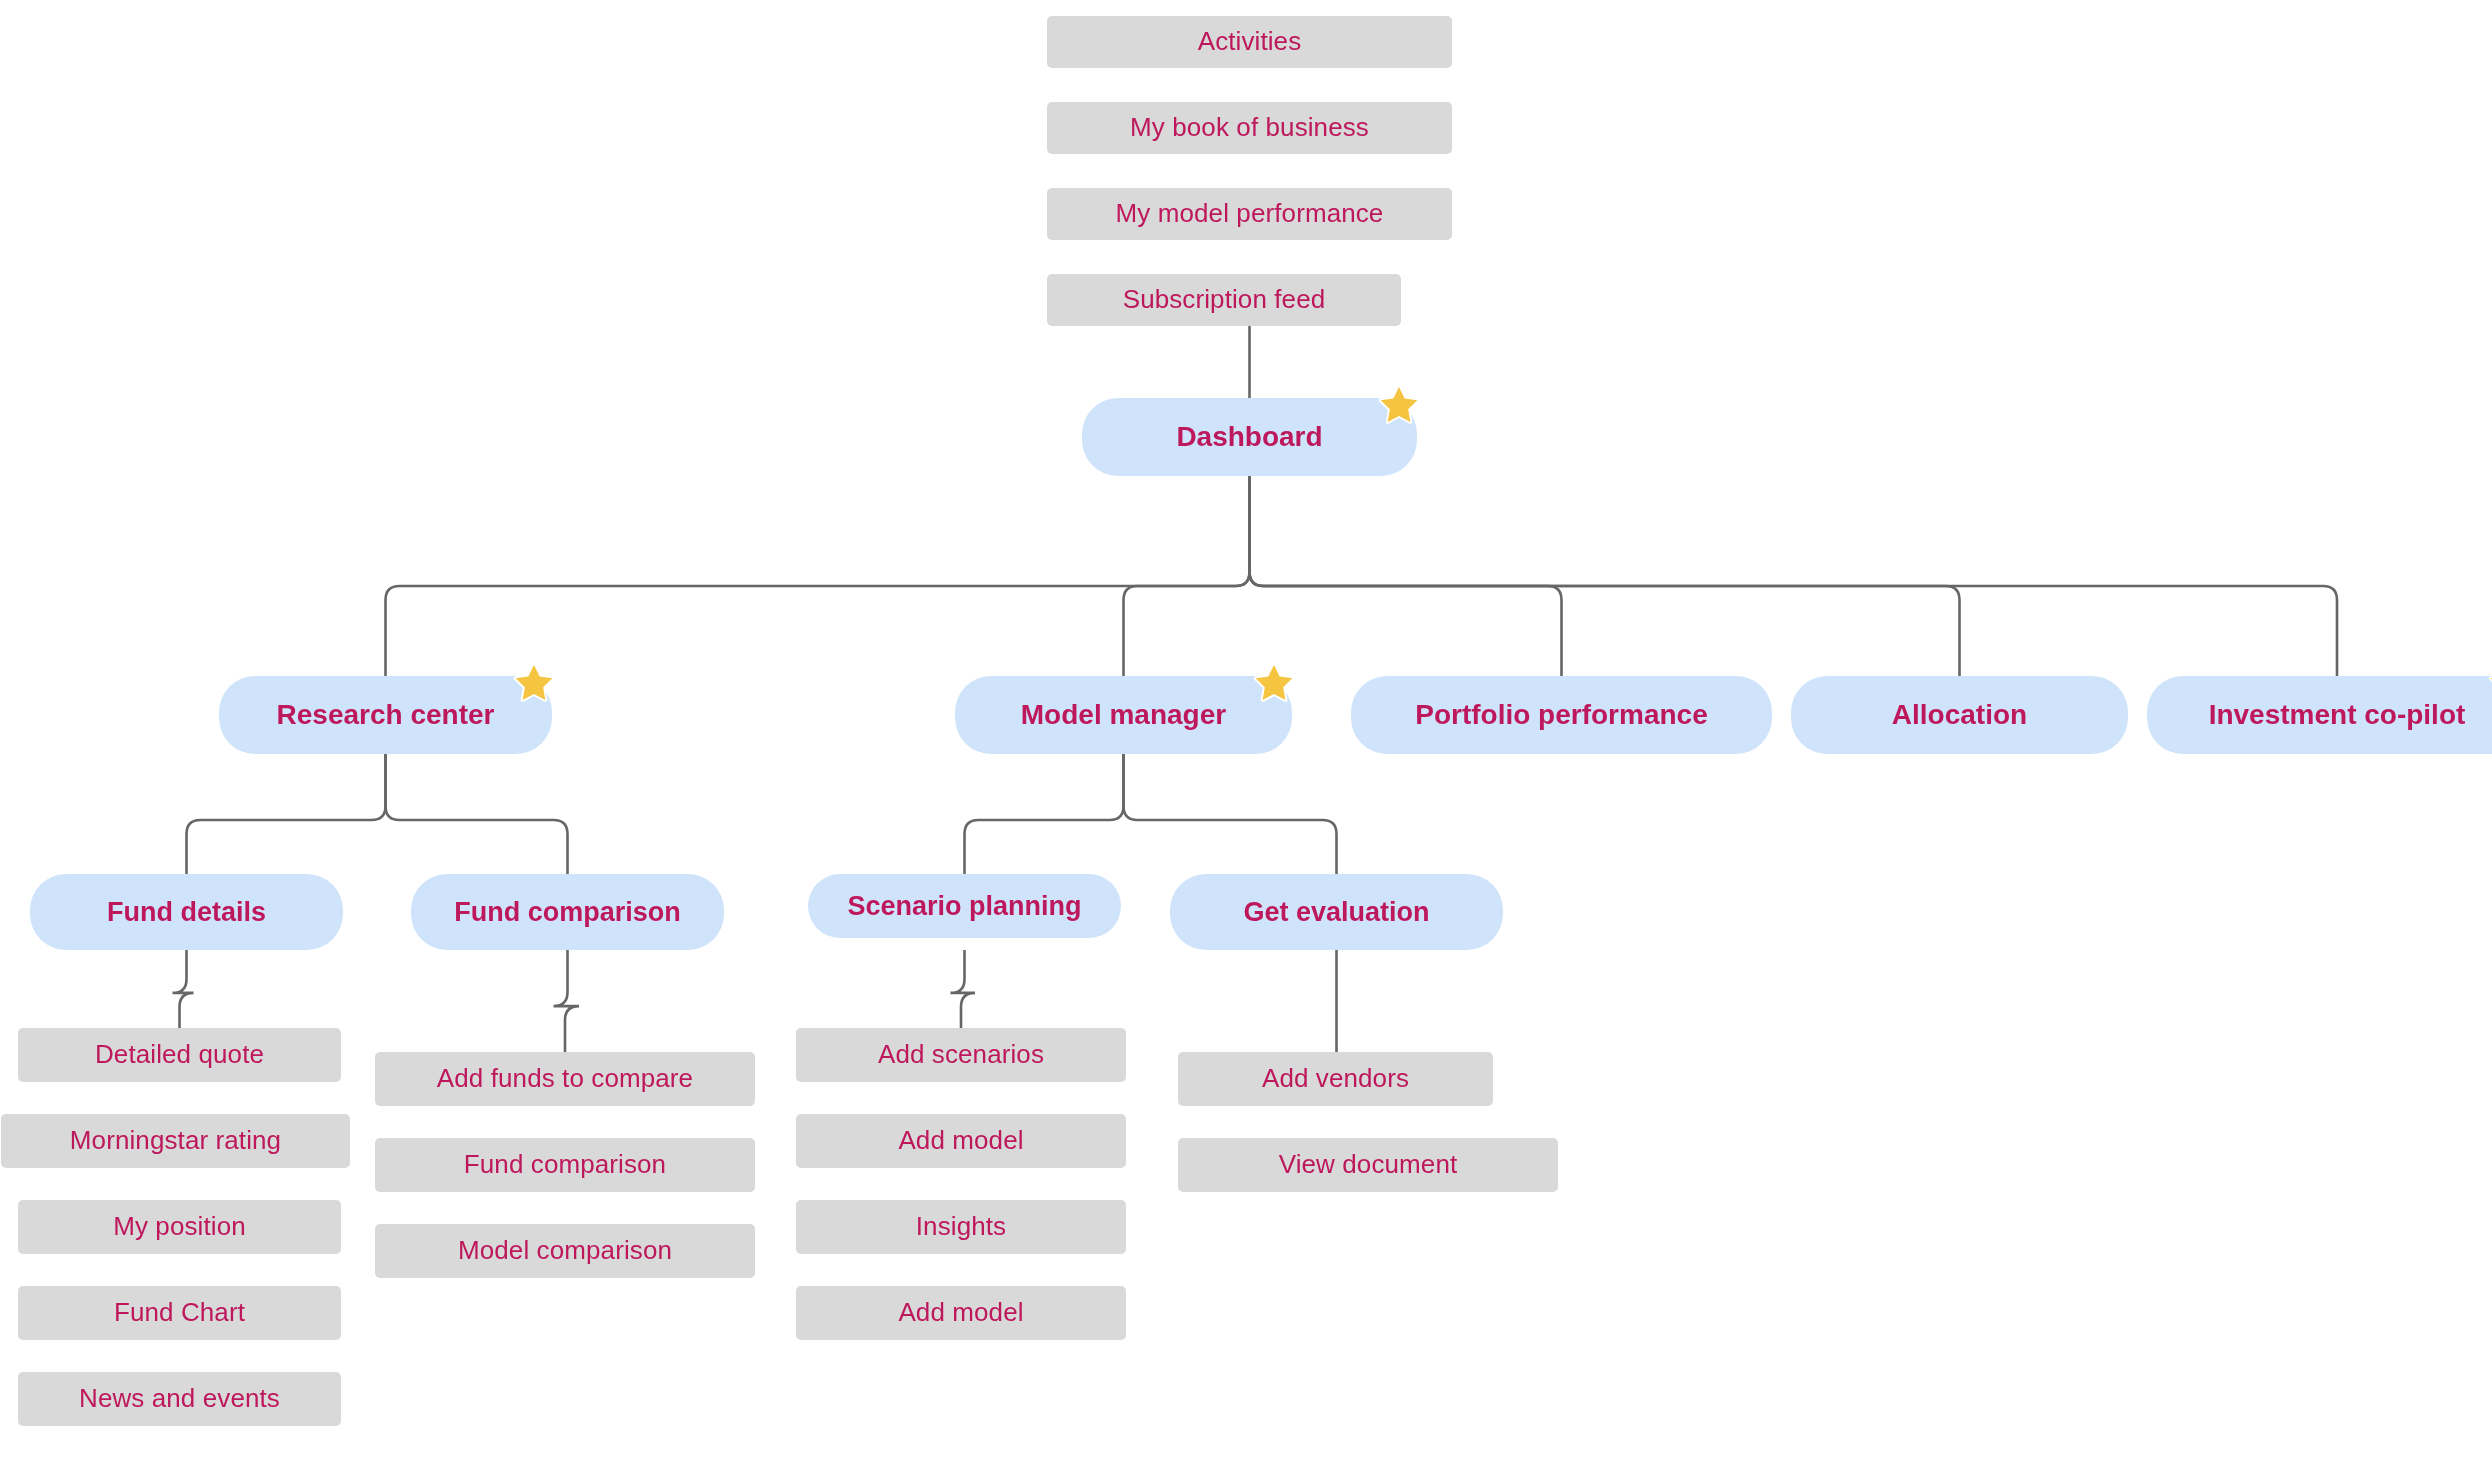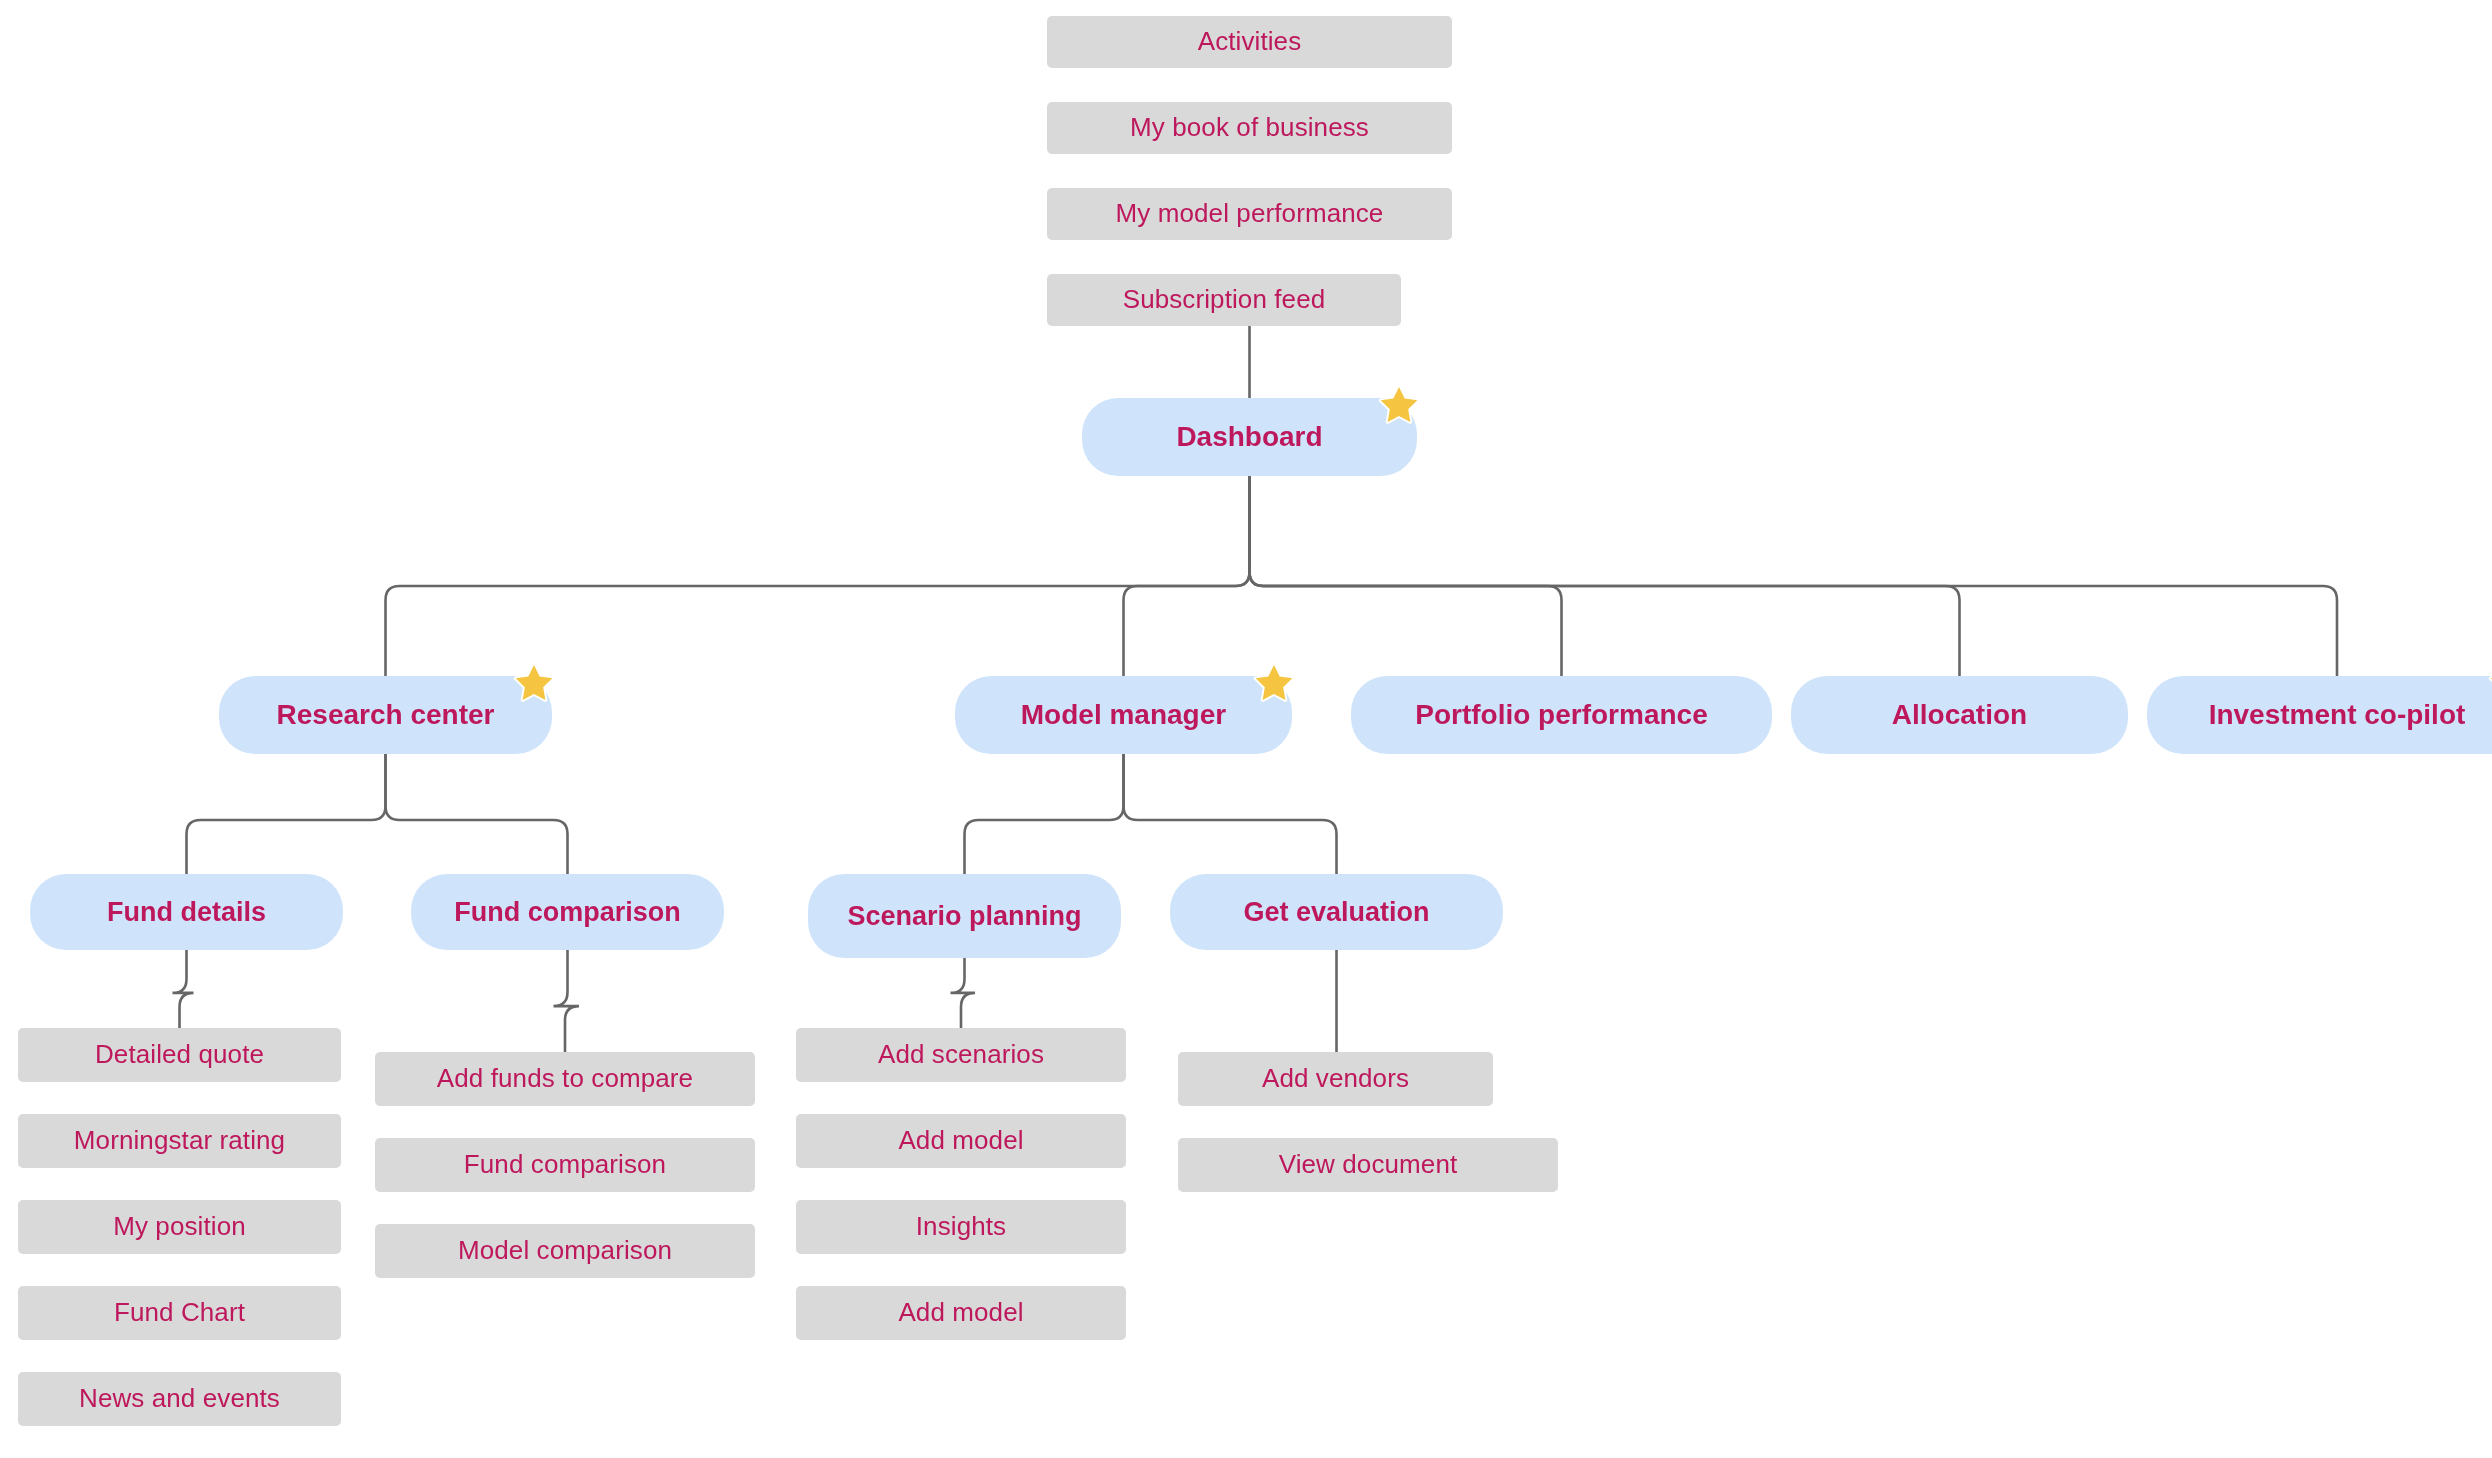--- a/index.html
+++ b/index.html
@@ -129,30 +129,30 @@
         <svg viewBox="0 0 24 24" class="star-icon">
           <path d="M12 1.6l3.1 6.3 6.9 1-5 4.9 1.2 6.9-6.2-3.3-6.2 3.3 1.2-6.9-5-4.9 6.9-1z" fill="#f5c542" stroke="#ffffff" stroke-width="2.1" stroke-linejoin="round" paint-order="stroke"></path>
         </svg>
       </div>
       <div class="node node-blue" style="left: 30px; top: 874px; width: 313px; height: 76px;">
         <span class="node-label">Fund details</span>
       </div>
       <div class="node node-blue" style="left: 411px; top: 874px; width: 313px; height: 76px;">
         <span class="node-label">Fund comparison</span>
       </div>
-      <div class="node node-blue" style="left: 808px; top: 874px; width: 313px; height: 84px;">
+      <div class="node node-blue" style="left: 808px; top: 874px; width: 313px; height: 64px;">
         <span class="node-label">Scenario planning</span>
       </div>
       <div class="node node-blue" style="left: 1170px; top: 874px; width: 333px; height: 76px;">
         <span class="node-label">Get evaluation</span>
       </div>
       <div class="node node-gray" style="left: 18px; top: 1028px; width: 323px; height: 54px;">
         <span class="node-label">Detailed quote</span>
       </div>
-      <div class="node node-gray" style="left: 18px; top: 1114px; width: 323px; height: 54px; text-align: right;">
+      <div class="node node-gray" style="left: 1px; top: 1114px; width: 349px; height: 54px; text-align: right;">
         <span class="node-label">Morningstar rating</span>
       </div>
       <div class="node node-gray" style="left: 18px; top: 1200px; width: 323px; height: 54px;">
         <span class="node-label">My position</span>
       </div>
       <div class="node node-gray" style="left: 18px; top: 1286px; width: 323px; height: 54px;">
         <span class="node-label">Fund Chart</span>
       </div>
       <div class="node node-gray" style="left: 18px; top: 1372px; width: 323px; height: 54px;">
         <span class="node-label">News and events</span>

